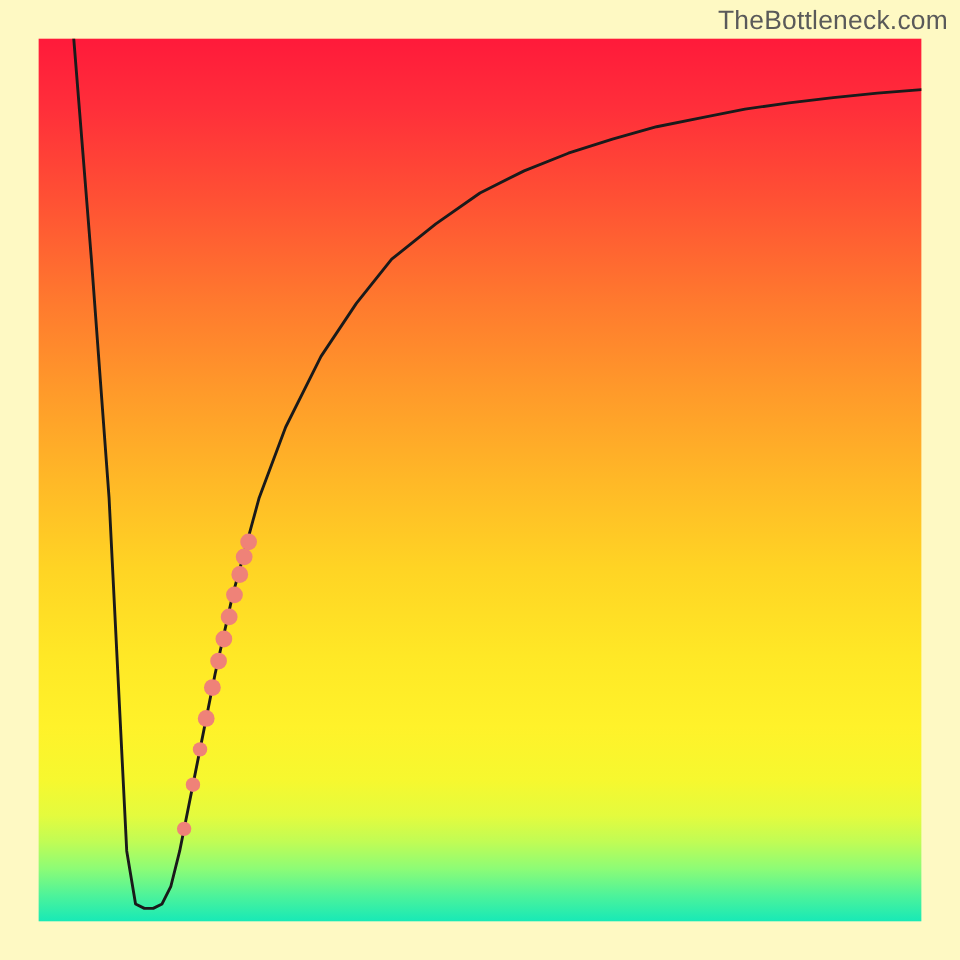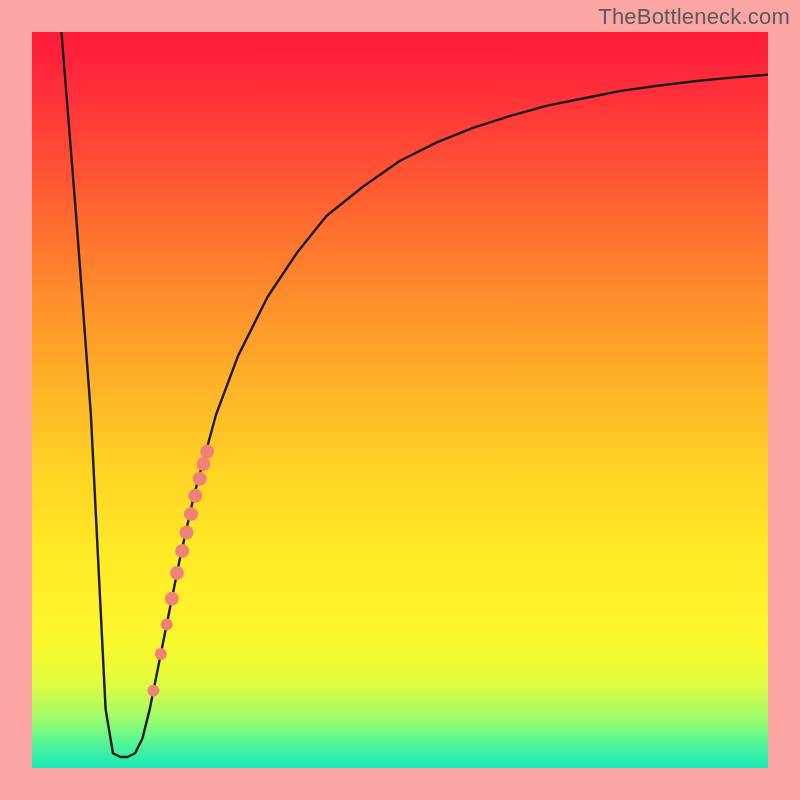--- a/index.html
+++ b/index.html
@@ -8,21 +8,21 @@
     width: 800px;
     height: 800px;
     overflow: hidden;
     background: #000;
     font-family: Arial, Helvetica, sans-serif;
   }
   .frame {
     position: relative;
     width: 800px;
     height: 800px;
-    background: #fca5a5;
+    background: #fef9c3;
   }
   .plot {
     position: absolute;
     left: 32px;
     top: 32px;
     width: 736px;
     height: 736px;
     overflow: hidden;
   }
   .gradient {

